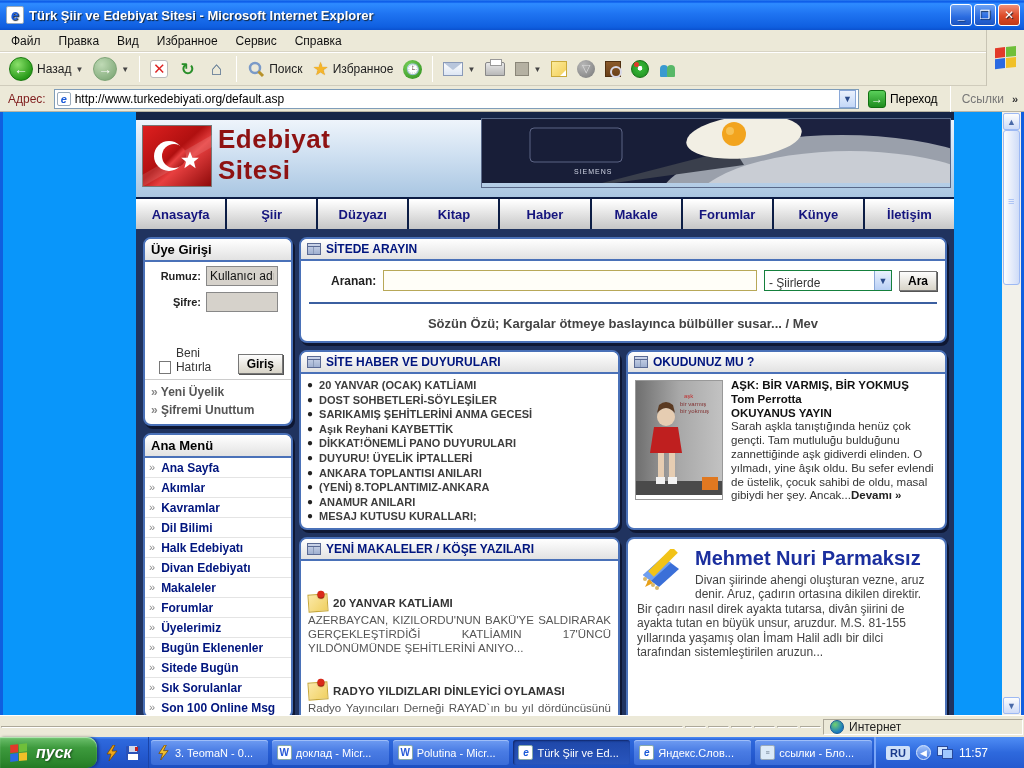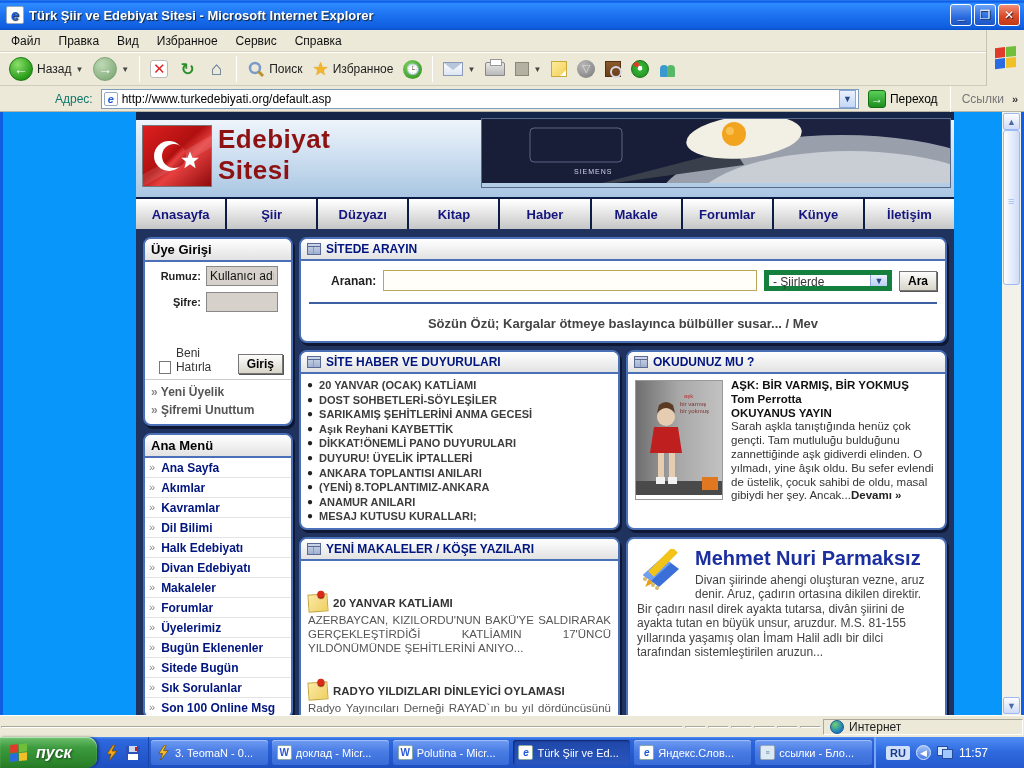--- a/index.html
+++ b/index.html
@@ -55,21 +55,21 @@
   .icq-i { width:18px; height:18px; border-radius:50%; background:radial-gradient(circle at 50% 45%,#fff 18%,#35b335 22%,#1e8c1e); border:1px solid #157015; position:relative;}
   .icq-i:before{ content:""; position:absolute; left:2px; top:1px; width:5px; height:5px; border-radius:50%; background:#e03a2a; }
   .msn-i { width:18px; height:18px; position:relative; }
   .msn-i:before,.msn-i:after { content:""; position:absolute; width:8px; height:12px; border-radius:4px 4px 1px 1px; bottom:1px; }
   .msn-i:before { left:1px; background:#3a9ad0; }
   .msn-i:after { left:8px; background:#58b868; }
 
   
   .addressbar { height:26px; background:#ece9d8; display:flex; align-items:center; padding:0 4px; font-size:12px; gap:4px;
     border-bottom:1px solid #b8b4a4; }
-  .addr-label { color:#0f766e; padding:0 4px;margin-left:47px; }
+  .addr-label { color:#7f1d1d; padding:0 4px; }
   .addr-input { flex:1; height:20px; background:#fff; border:1px solid #7f9db9; display:flex; align-items:center; padding:0 2px; gap:4px; }
   .addr-input .fav-ic { width:14px; height:14px; background:#fff; border:1px solid #9ab; border-radius:2px; color:#1a5ad8; font-weight:bold;
     font-size:11px; line-height:12px; text-align:center; font-style:italic; }
   .addr-url { flex:1; font-size:12px; color:#000; }
   .addr-drop { width:17px; height:18px; background:linear-gradient(#eaf1fd,#c4d8f8); border:1px solid #8aa8d8; color:#2a4a8a; font-size:9px;
     display:flex; align-items:center; justify-content:center; }
   .go-btn { display:flex; align-items:center; gap:4px; padding:1px 5px; }
   .go-ic { width:18px; height:18px; background:linear-gradient(#5ad05a,#1e8c1e); border:1px solid #127012; border-radius:3px; color:#fff;
     font-weight:bold; text-align:center; line-height:17px; font-size:12px; }
   .links-lbl { color:#777; padding:0 4px; }
@@ -123,21 +123,21 @@
   
   .menu-list .m-item { display:flex; gap:6px; padding:2.5px 4px 2.5px 4px; border-bottom:1px solid #e4e4e4; font-size:12px; }
   .menu-list .m-item:last-child { border-bottom:none; }
   .m-item .chv { color:#888; font-size:11px; }
   .m-item .lbl { color:#00157e; font-weight:bold; }
 
   
   .search-body { display:flex; align-items:center; gap:7px; padding:9px 8px; }
   .search-body label { font-weight:bold; font-size:12px; color:#222; margin-left:22px; }
   .search-input { flex:1; height:21px; background:#fffef8; border:1px solid #b8a858; }
-  .sel { width:128px; height:21px; border:5px solid #15803d; background:#fff; display:flex; align-items:flex-start; font-size:12px; color:#333; }
+  .sel { width:128px; height:21px; border:1px solid #15803d; background:#fff; display:flex; align-items:flex-end; font-size:12px; color:#333; }
   .sel .sel-txt { flex:1; padding:0 4px; }
   .sel .sel-arrow { width:17px; height:100%; background:linear-gradient(#eaf1fd,#b8cff5); border-left:1px solid #8aa8d8; color:#2a4a8a;
     font-size:9px; display:flex; align-items:center; justify-content:center; }
   .quote-row { border-top:2px solid #3b5fa0; margin:2px 8px 0; padding:12px 0 10px; text-align:center; font-weight:bold; font-size:13px;
     color:#444; white-space:nowrap; overflow:hidden; }
 
   .two-col { display:flex; gap:6px; align-items:stretch; }
   .two-col > .box { width:calc(50% - 3px); }
 
   

